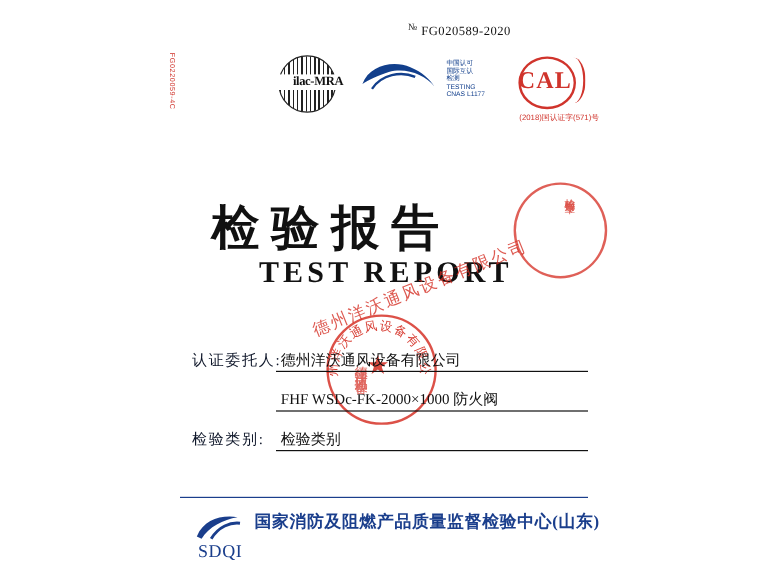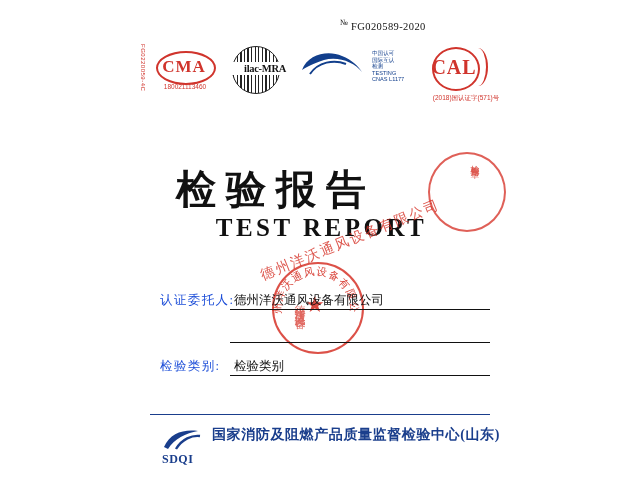--- a/index.html
+++ b/index.html
@@ -261,21 +261,21 @@
     position: relative;
     height: 33px;
   }
   .field-label {
     position: absolute;
     left: 0;
     top: 0;
     font-family: "Liberation Serif", serif;
     font-size: 12.5px;
     letter-spacing: 1.4px;
-    color: #1d4ed8;
+    color: #0f172a;
     white-space: nowrap;
   }
   .field-value {
     position: absolute;
     left: 74px;
     top: 0;
     font-family: "Liberation Serif", serif;
     font-size: 12.5px;
     color: #111;
     white-space: nowrap;
@@ -413,24 +413,24 @@
     left: 0;
     top: 0;
     width: 40px;
     height: 24px;
   }
   .sdqi .abbr {
     position: absolute;
     left: 0;
     top: 25px;
     width: 40px;
-    text-align: left;
-    font-family: "Liberation Serif", serif;
-    font-weight: bold;
-    font-size: 12px;
+    text-align: right;
+    font-family: "Liberation Serif", serif;
+    font-weight: normal;
+    font-size: 15px;
     color: #1a3e8c;
     letter-spacing: 0.5px;
   }
   .footer-cn {
     position: absolute;
     left: 62px;
     top: 2px;
     font-family: "Liberation Serif", serif;
     font-weight: bold;
     font-size: 14px;
@@ -456,25 +456,20 @@
 
   <div class="report-no">
     <span class="sup">№</span>
     <span>FG020589-2020</span>
   </div>
 
   <div class="logo-strip">
 
     <div class="vert-code">FG0220059-4C</div>
 
-    <div class="cma">
-      <div class="oval"></div>
-      <div class="letters">CMA</div>
-      <div class="num">180021113460</div>
-    </div>
 
     <div class="ilac">
       <div class="circle"></div>
       <div class="band"></div>
       <div class="band-text">ilac-MRA</div>
     </div>
 
     <div class="cnas">
       <svg class="swoosh" viewBox="0 0 68 26">
         <path d="M4 20 C 10 4, 30 0, 44 6 C 54 10, 60 16, 64 22 C 56 12, 40 6, 26 10 C 16 13, 9 17, 4 20 Z" fill="#123f8c"></path>
@@ -521,20 +516,21 @@
 
   <div class="fields">
 
     <div class="field-row">
       <span class="field-label">认证委托人:</span>
       <span class="field-value">德州洋沃通风设备有限公司</span>
       <span class="field-line"></span>
     </div>
 
     <div class="field-row">
+      <span class="field-value">FHF WSDc-FK-2000×1000 防火阀</span>
       <span class="field-line"></span>
     </div>
 
     <div class="field-row">
       <span class="field-label">检验类别:</span>
       <span class="field-value">检验类别</span>
       <span class="field-line"></span>
     </div>
   </div>
 

